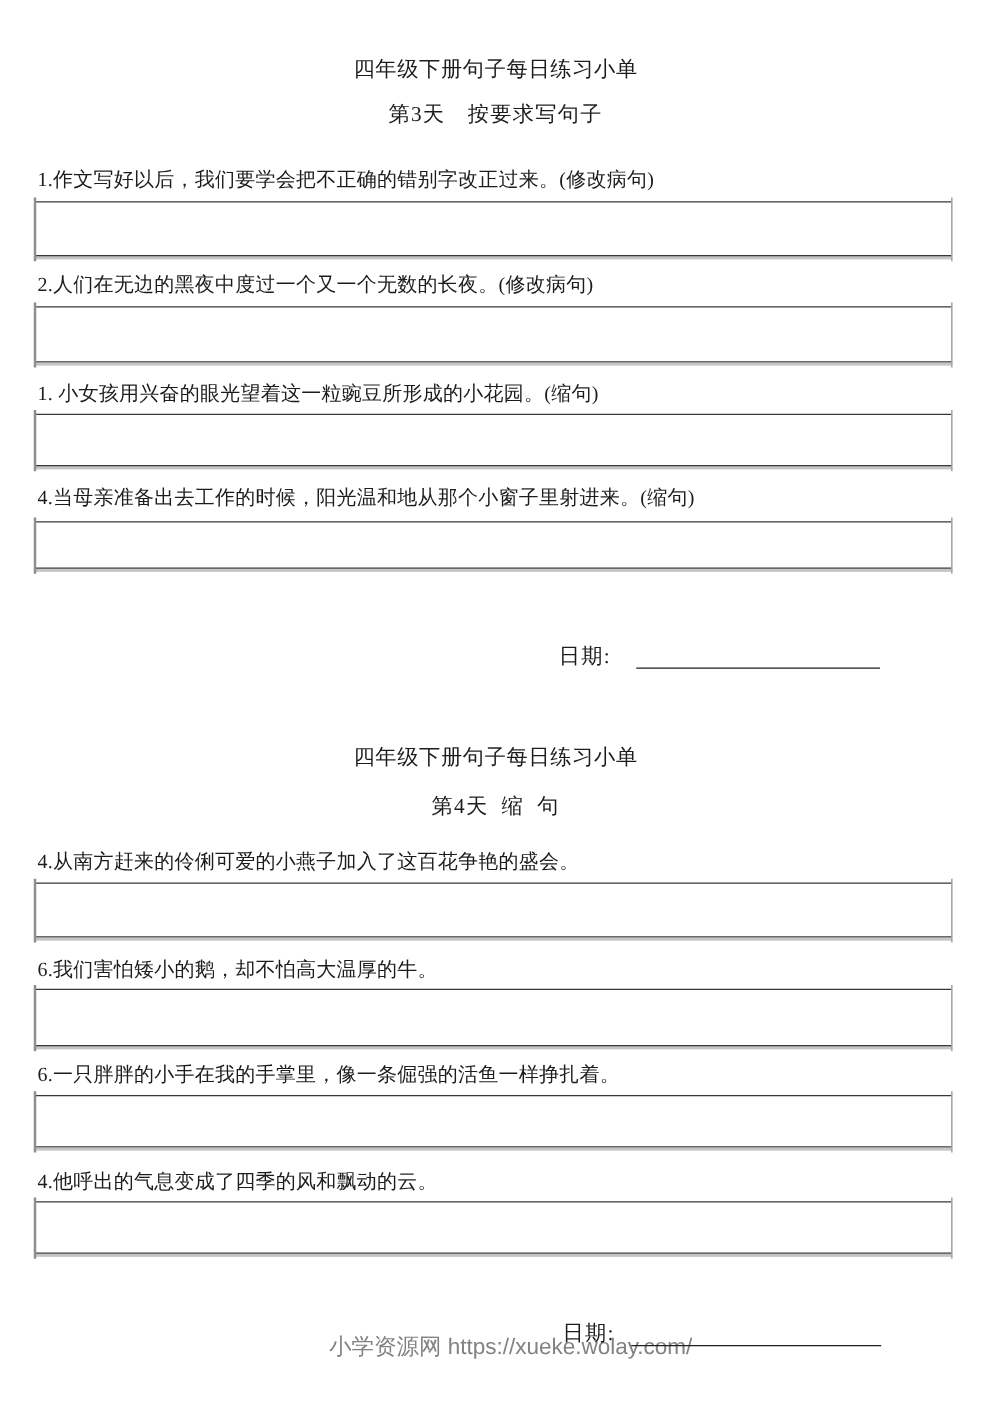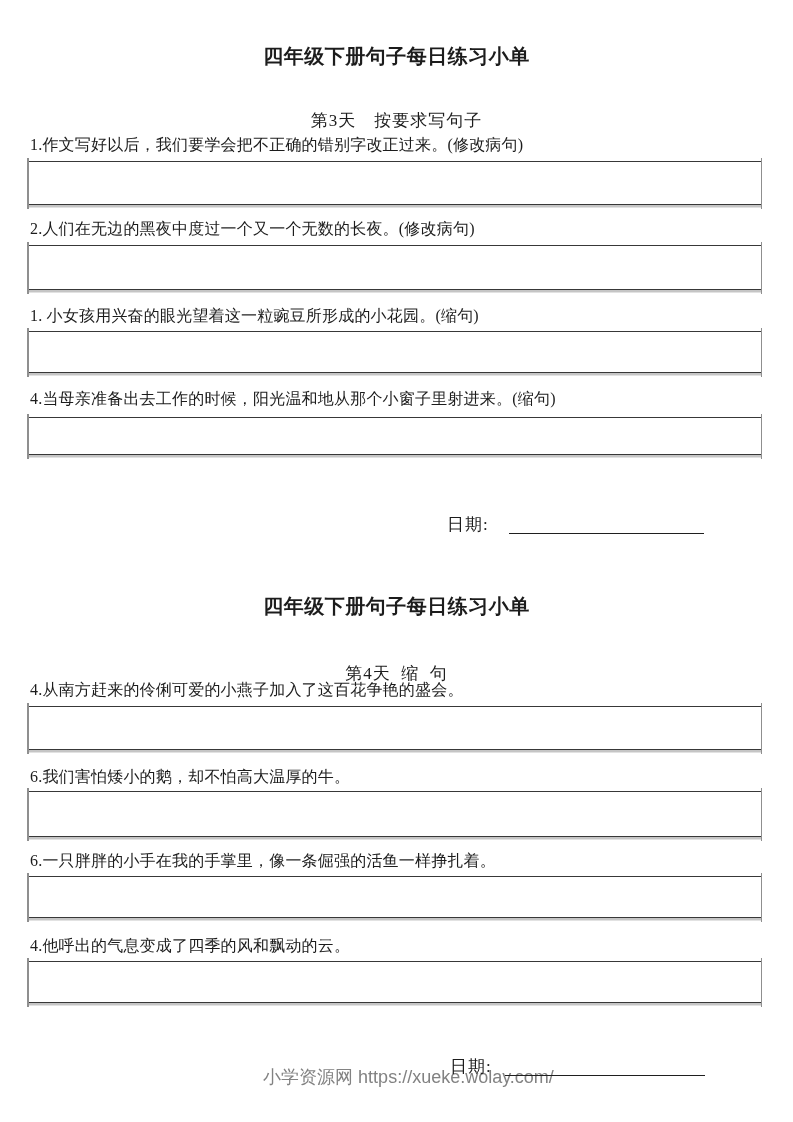--- a/index.html
+++ b/index.html
@@ -15,30 +15,29 @@
     position:relative;
     width:793px;height:1122px;
     background:var(--bg);
     color:var(--text-color);
     font-family:"Liberation Serif","DejaVu Serif",serif;
     overflow:hidden;
   }
   .title{
     position:absolute;left:0;width:100%;
     text-align:center;
-    font-size:20px;font-weight:700;
+    font-size:17px;font-weight:400;
     line-height:28px;letter-spacing:0.5px;
   }
   .subtitle{
     position:absolute;left:0;width:100%;
     text-align:center;
     font-size:17px;line-height:22px;
     letter-spacing:1px;
     white-space:pre;
-    margin-top:29px;
   }
   .question{
     position:absolute;left:30px;
     font-size:16px;line-height:24px;
     letter-spacing:0.2px;
     white-space:nowrap;
   }
   .answer-box{
     position:absolute;left:28px;width:733px;
     border-top:1.5px solid var(--line-color);
@@ -47,21 +46,21 @@
     background:transparent;
   }
   .answer-box::before,.answer-box::after{
     content:"";position:absolute;top:-4px;bottom:-5px;width:1.5px;
     background:var(--tick-color);
   }
   .answer-box::before{left:-1px;}
   .answer-box::after{right:-1px;}
   .date-row{
     position:absolute;
-    display:flex;align-items:flex-start;
+    display:flex;align-items:center;
     font-size:17px;line-height:22px;gap:8px;
   }
   .date-label{letter-spacing:1px;}
   .date-underline{
     display:inline-block;height:20px;
     border-bottom:1.7px solid #1f1f1f;
   }
   .date-underline.first{width:195px;margin-left:12px;}
   .date-underline.second{width:200px;margin-left:5px;}
   .watermark{

